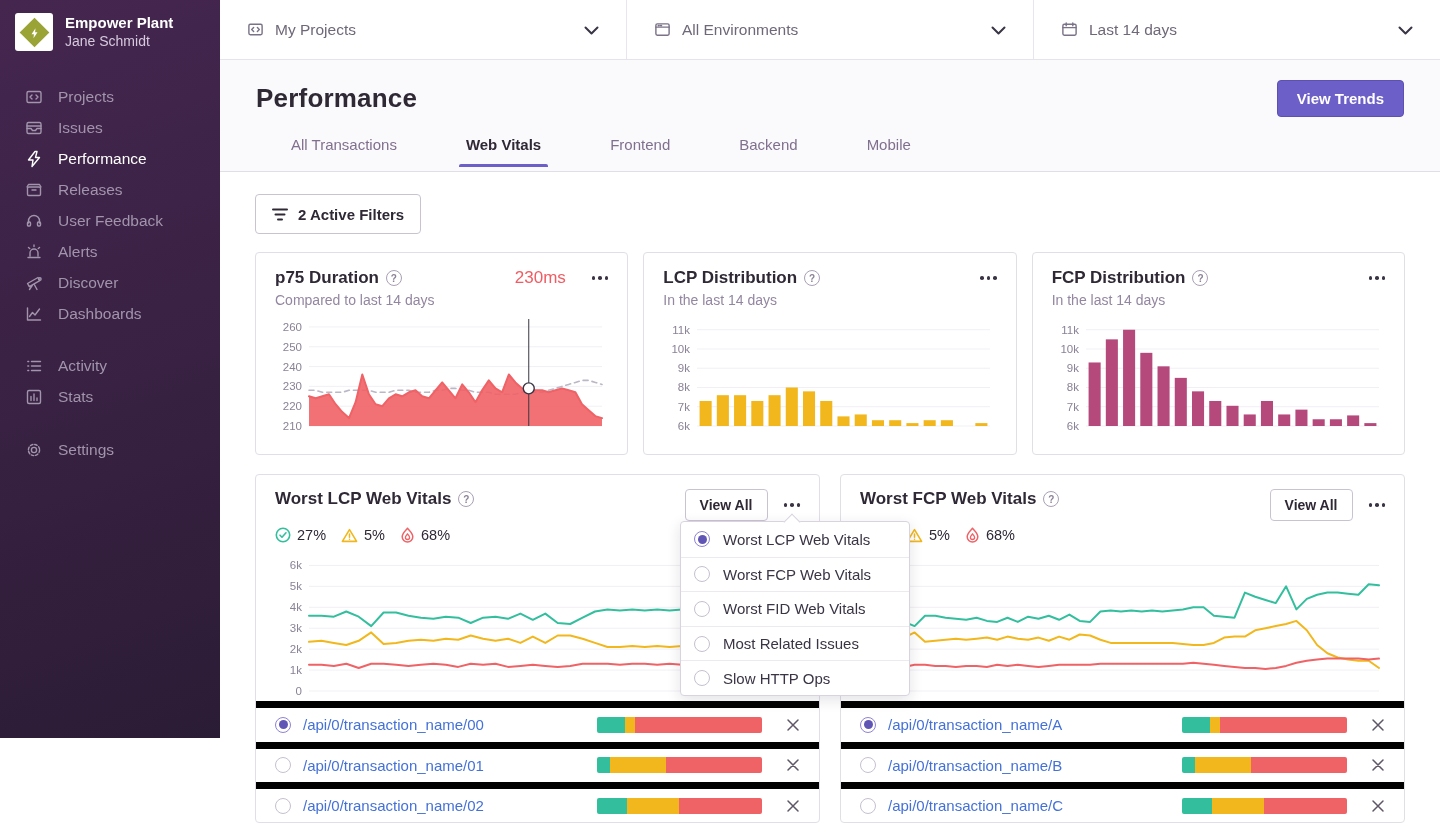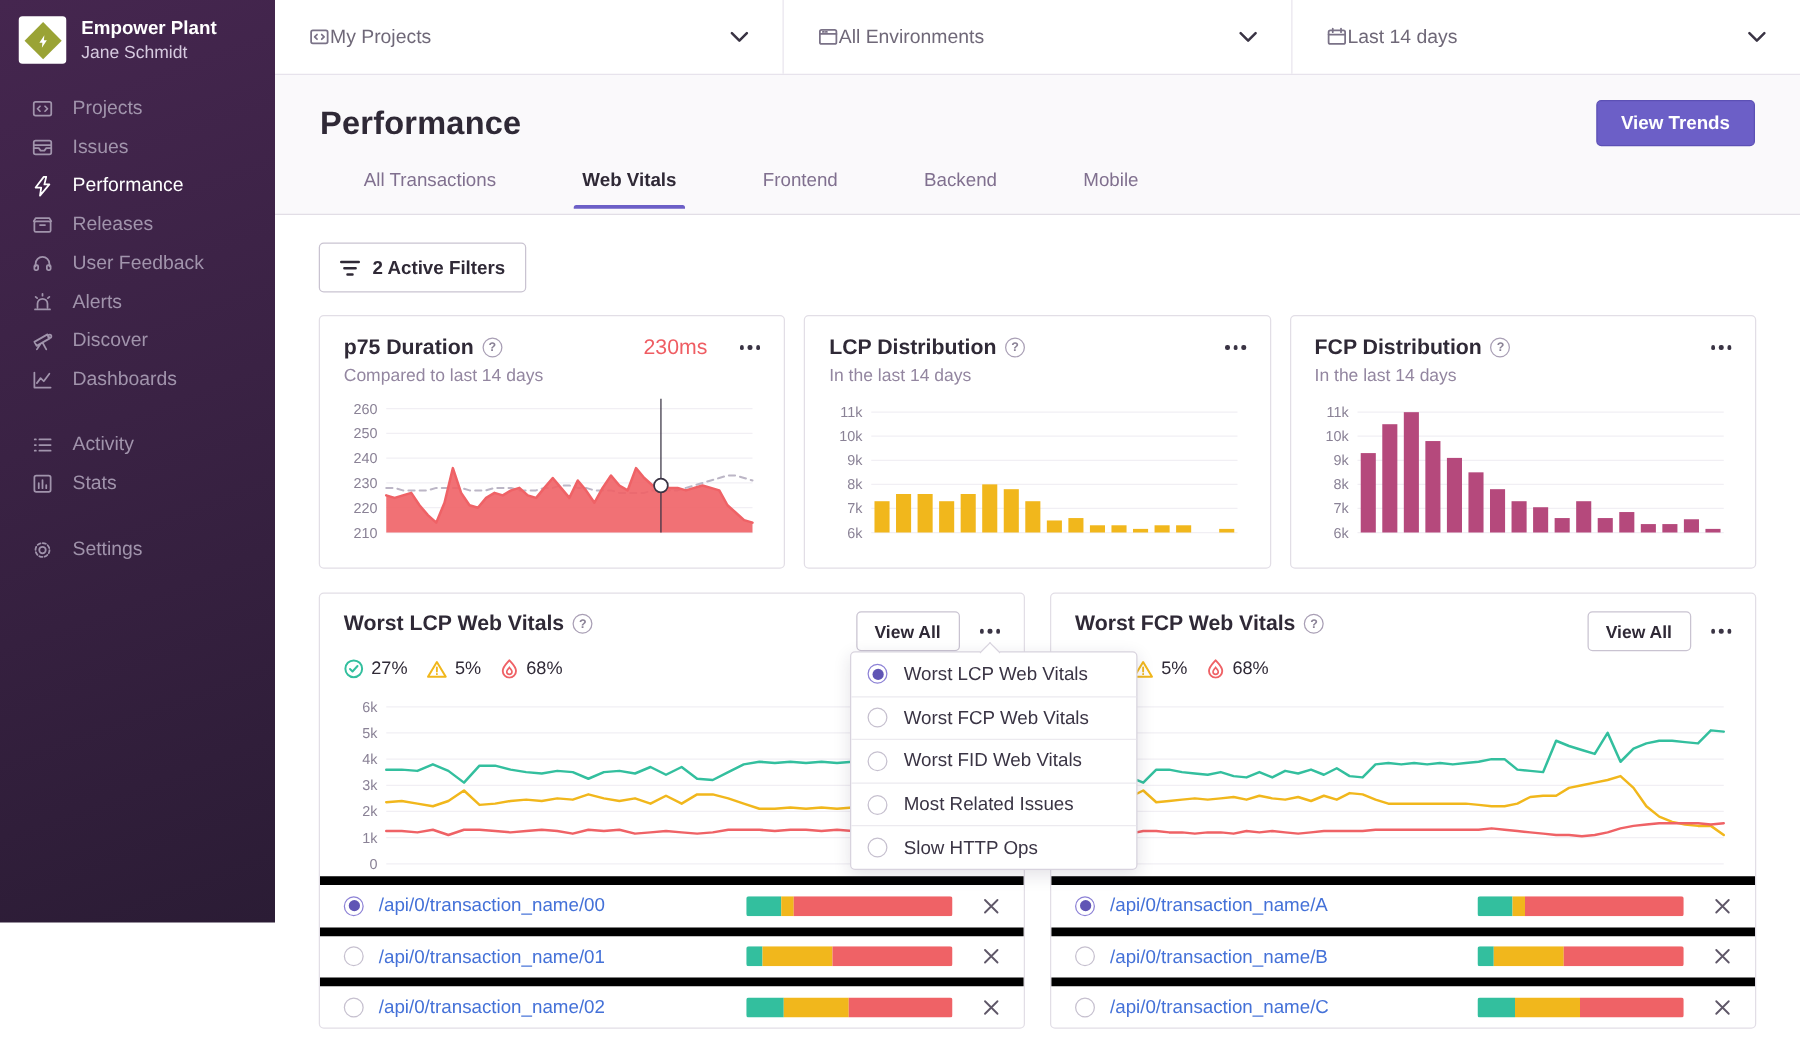--- a/index.html
+++ b/index.html
@@ -9,32 +9,32 @@
 
   
   .sidebar { width:220px; flex:0 0 220px; background:linear-gradient(160deg,#45264f 0%,#3a2244 45%,#2b1c35 100%); color:#a99cb3; }
   .org { display:flex; align-items:center; gap:12px; padding:13px 15px 0 15px; }
   .logo { width:38px; height:38px; background:#fff; border-radius:3px; display:flex; align-items:center; justify-content:center; }
   .logo .diamond { width:21px; height:21px; background:#9aa335; transform:rotate(45deg); display:flex; align-items:center; justify-content:center; }
   .logo .diamond svg { transform:rotate(-45deg); }
   .org-names { line-height:1.25; }
   .org-name { color:#fff; font-weight:700; font-size:15px; }
   .org-user { color:#d6cadf; font-size:14px; }
-  .nav { margin-top:20px;text-align:right; }
+  .nav { margin-top:30px;text-align:right; }
   .nav-item { display:flex; align-items:center; gap:15px; height:31px; padding-left:25px; font-size:15.5px; color:#a194ac; cursor:default; }
   .nav-item .nico { width:18px; height:18px; display:flex; align-items:center; justify-content:center; }
   .nav-item svg { stroke:currentColor; fill:none; stroke-width:1.4; stroke-linecap:round; stroke-linejoin:round; }
   .nav-item.active { color:#fff; font-weight:500; }
   .nav-gap1 { height:21px; } .nav-gap2 { height:22px; }
 
   
   .main { flex:1; display:flex; flex-direction:column; min-width:0; }
 
   .topbar { height:60px; flex:0 0 60px; display:flex; background:#fff; border-bottom:1px solid #e7e3ec; }
-  .tb-seg { flex:1; display:flex; align-items:center; padding:0 27px; color:#6f6878; font-size:15.5px; }
+  .tb-seg { flex:1; display:flex; align-items:center; gap:11px; padding:0 27px; color:#6f6878; font-size:15.5px; }
   .tb-seg + .tb-seg { border-left:1px solid #e9e5ee; }
   .tb-seg svg { stroke:#7a7287; fill:none; stroke-width:1.5; stroke-linecap:round; stroke-linejoin:round; }
   .tb-chevron { margin-left:auto; }
   .tb-chevron svg { stroke:#3a3444; stroke-width:2; }
 
   .page-header { background:#faf9fb; border-bottom:1px solid #e2dee6; padding:0 36px; height:112px; flex:0 0 112px; }
   .ph-row { display:flex; align-items:center; padding-top:20px; }
   .page-title { font-size:26px; font-weight:700; color:#2f2936; letter-spacing:.2px; }
   .view-trends { margin-left:auto; background:#6c5fc7; color:#fff; font-weight:700; font-size:15px; border:1px solid #5c50b5; border-radius:4px; padding:9px 19px; cursor:pointer; font-family:inherit; }
   .tabs { display:flex; gap:33px; margin-top:15px; }

